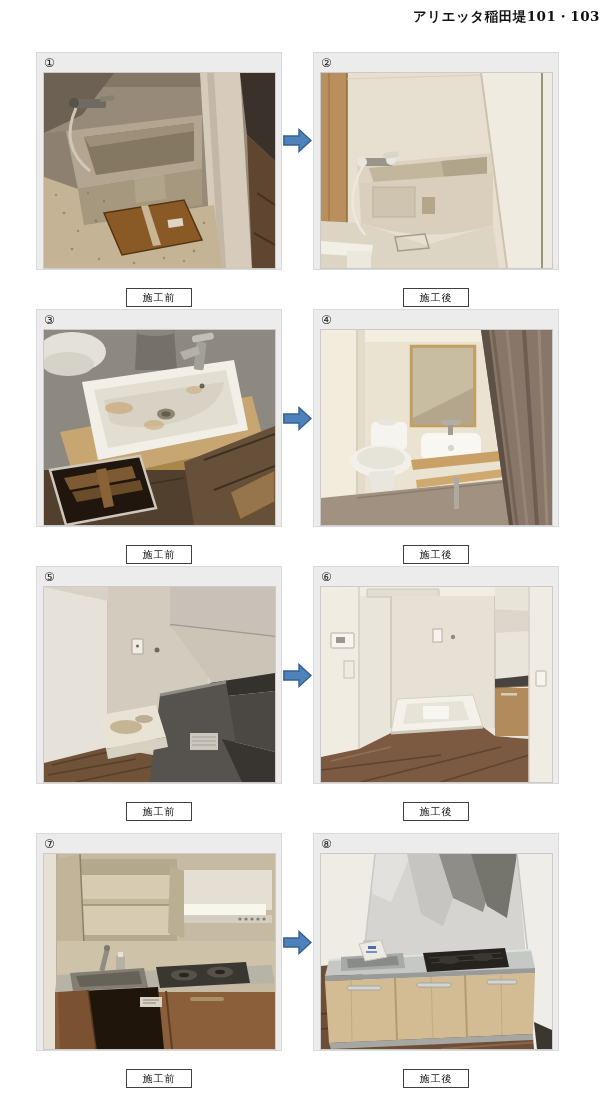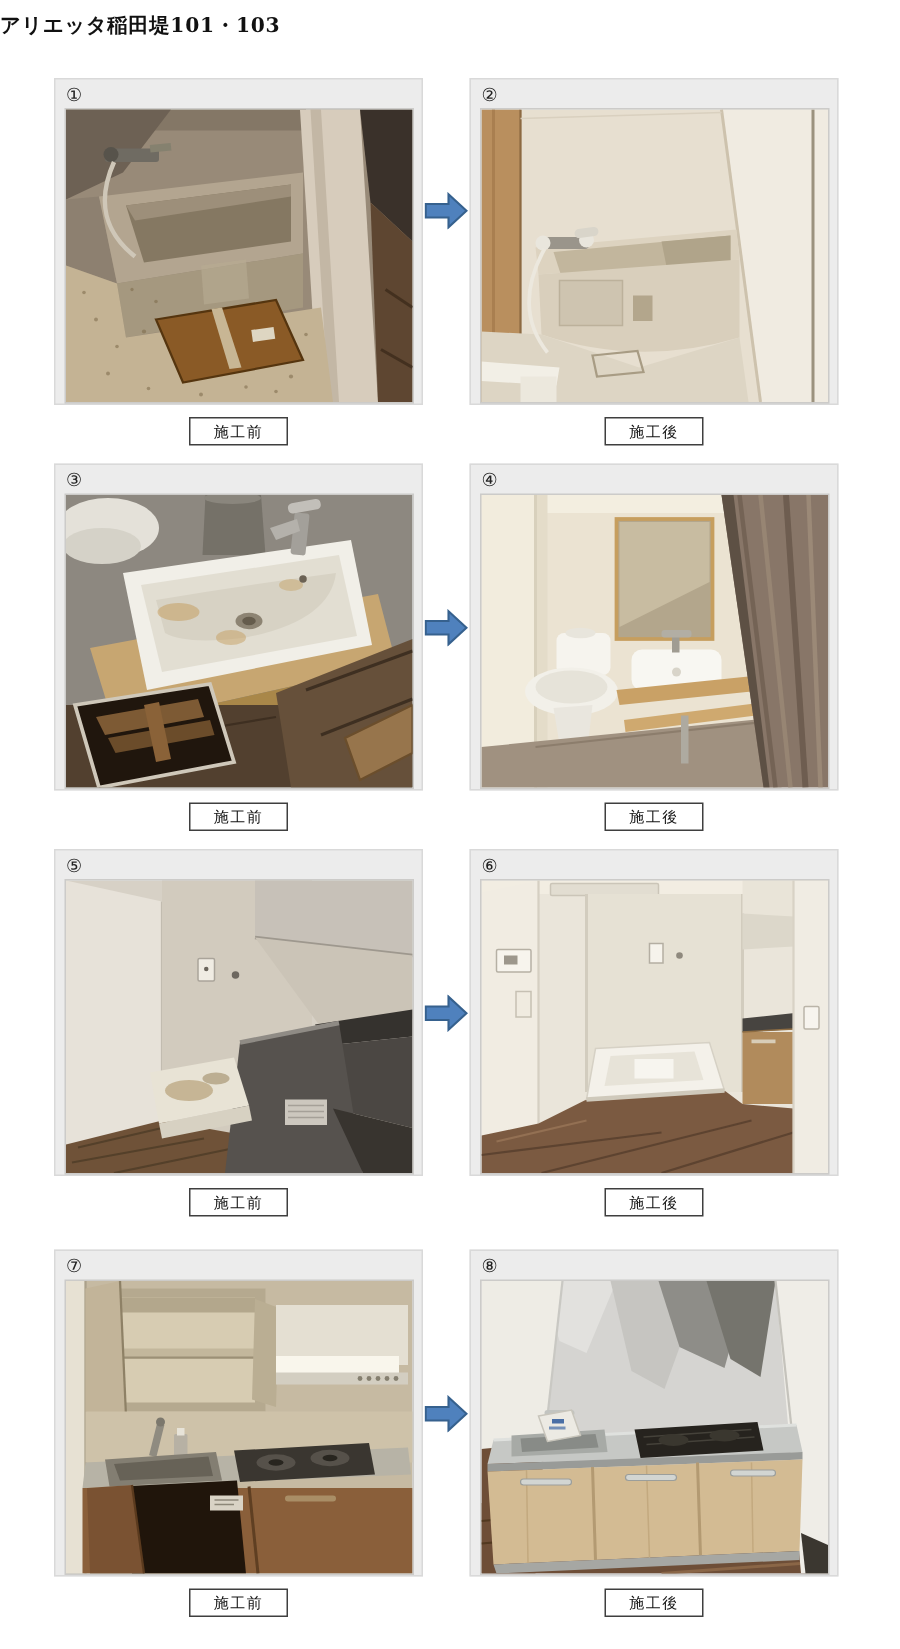--- a/index.html
+++ b/index.html
@@ -1,39 +1,39 @@
 <!DOCTYPE html>
 <html><head>
 <meta charset="utf-8">
 <style>
   * { margin: 0; padding: 0; box-sizing: border-box; }
   html, body { background: #ffffff; }
   body { font-family: "DejaVu Serif", "Liberation Serif", serif; }
   .page { position: relative; width: 600px; height: 1099px; background: #ffffff; overflow: hidden; }
   .doc-title {
     position: absolute; top: 8px; left: 0; width: 100%;
-    text-align: left; font-size: 13.5px; font-weight: bold; color: #111;
+    text-align: right; font-size: 13.5px; font-weight: bold; color: #111;
     letter-spacing: 0.5px;
   }
   .row { position: absolute; left: 36px; display: flex; align-items: flex-start; }
   .row-1 { top: 52px; } .row-2 { top: 309px; } .row-3 { top: 566px; } .row-4 { top: 833px; }
   .panel-col { width: 246px; display: flex; flex-direction: column; align-items: center; }
   .panel {
     position: relative; width: 246px; height: 218px;
     background: #ececec; border: 1px solid #d9d9d9;
   }
   .num {
     position: absolute; top: 2px; left: 7px;
     font-family: "DejaVu Sans", "Liberation Sans", sans-serif;
     font-size: 12px; color: #222; line-height: 16px;
   }
   .photo { position: absolute; top: 20px; left: 7px; width: 231px; height: 195px; }
   .photo svg { display: block; width: 231px; height: 195px; outline: 1px solid rgba(60,55,45,0.18); }
   .caption {
-    margin-top: 8px; width: 66px; height: 19px;
+    margin-top: 18px; width: 66px; height: 19px;
     border: 1px solid #3f3f3f; background: #ffffff;
     display: flex; align-items: center; justify-content: center;
     font-size: 10px; color: #111; letter-spacing: 1px;
   }
   .arrow-cell { width: 31px; display: flex; justify-content: center; }
   .arrow-cell svg { display: block; }
   .arrow-r1 { margin-top: 76px; }
   .arrow-mid { margin-top: 97px; }
 </style>
 </head>

